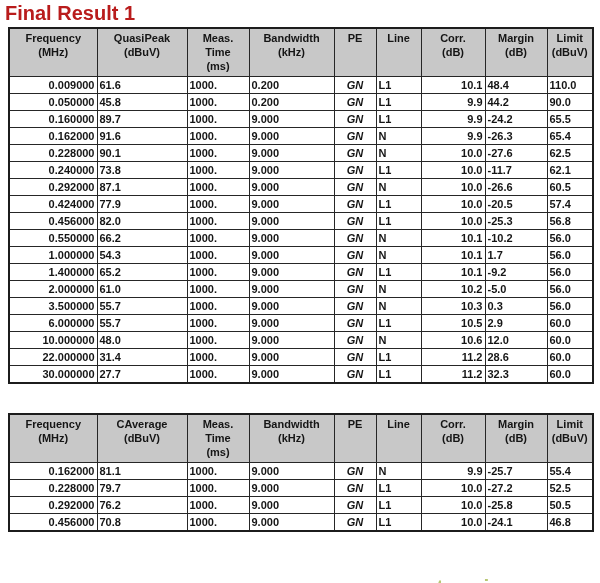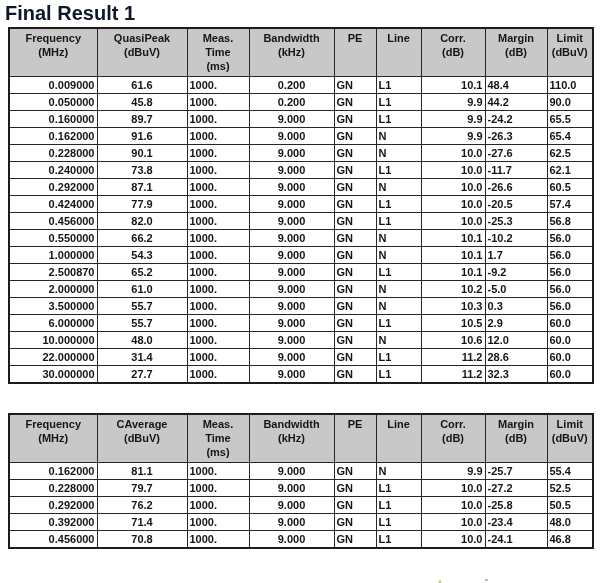--- a/index.html
+++ b/index.html
@@ -11,21 +11,21 @@
   }
   .page {
     position: relative;
     width: 600px; height: 583px;
     padding: 2px 0 0 8px;
     box-sizing: border-box;
   }
   .title {
     font-size: 20px;
     font-weight: bold;
-    color: #0f172a;
+    color: #b91c1c;
     margin: 0 0 3px -3px;
     line-height: 1.1;
   }
   .section-2 { margin-top: 29px; }
   table.result-table {
     border-collapse: collapse;
     table-layout: fixed;
     width: 584px;
     border: 2px solid #1c1c1c;
     background: #ffffff;
@@ -45,24 +45,24 @@
     padding: 2px 2px 3px 2px;
     line-height: 1.28;
   }
   table.result-table td {
     height: 14px;
     padding: 1px 2px;
     background: #ffffff;
   }
   
   td.c0 { text-align: right; padding-right: 14px; }
-  td.c1 { text-align: center; padding-right: 10px; }
+  td.c1 { text-align: left; padding-right: 10px; }
   td.c2 { text-align: left;  padding-left: 9px;  }
-  td.c3 { text-align: center; padding-right: 18px; }
-  td.c4 { text-align: left;  padding-left: 7px;  }
+  td.c3 { text-align: left; padding-right: 18px; }
+  td.c4 { text-align: center;  padding-left: 7px; font-style: italic;  }
   td.c5 { text-align: left;  padding-left: 7px;  }
   td.c6 { text-align: right; padding-right: 14px; }
   td.c7 { padding-right: 12px; }
   td.c8 { text-align: left; padding-right: 8px;  }
   .watermark {
     position: absolute;
     left: 349px;
     top: 575px;
     font-size: 21px;
     font-weight: bold;
@@ -219,21 +219,21 @@
             <td class="c1">54.3</td>
             <td class="c2">1000.</td>
             <td class="c3">9.000</td>
             <td class="c4">GN</td>
             <td class="c5">N</td>
             <td class="c6">10.1</td>
             <td class="c7">1.7</td>
             <td class="c8">56.0</td>
           </tr>
           <tr>
-            <td class="c0">2.500870</td>
+            <td class="c0">1.400000</td>
             <td class="c1">65.2</td>
             <td class="c2">1000.</td>
             <td class="c3">9.000</td>
             <td class="c4">GN</td>
             <td class="c5">L1</td>
             <td class="c6">10.1</td>
             <td class="c7">-9.2</td>
             <td class="c8">56.0</td>
           </tr>
           <tr>
@@ -360,31 +360,20 @@
             <td class="c1">76.2</td>
             <td class="c2">1000.</td>
             <td class="c3">9.000</td>
             <td class="c4">GN</td>
             <td class="c5">L1</td>
             <td class="c6">10.0</td>
             <td class="c7">-25.8</td>
             <td class="c8">50.5</td>
           </tr>
           <tr>
-            <td class="c0">0.392000</td>
-            <td class="c1">71.4</td>
-            <td class="c2">1000.</td>
-            <td class="c3">9.000</td>
-            <td class="c4">GN</td>
-            <td class="c5">L1</td>
-            <td class="c6">10.0</td>
-            <td class="c7">-23.4</td>
-            <td class="c8">48.0</td>
-          </tr>
-          <tr>
             <td class="c0">0.456000</td>
             <td class="c1">70.8</td>
             <td class="c2">1000.</td>
             <td class="c3">9.000</td>
             <td class="c4">GN</td>
             <td class="c5">L1</td>
             <td class="c6">10.0</td>
             <td class="c7">-24.1</td>
             <td class="c8">46.8</td>
           </tr>

